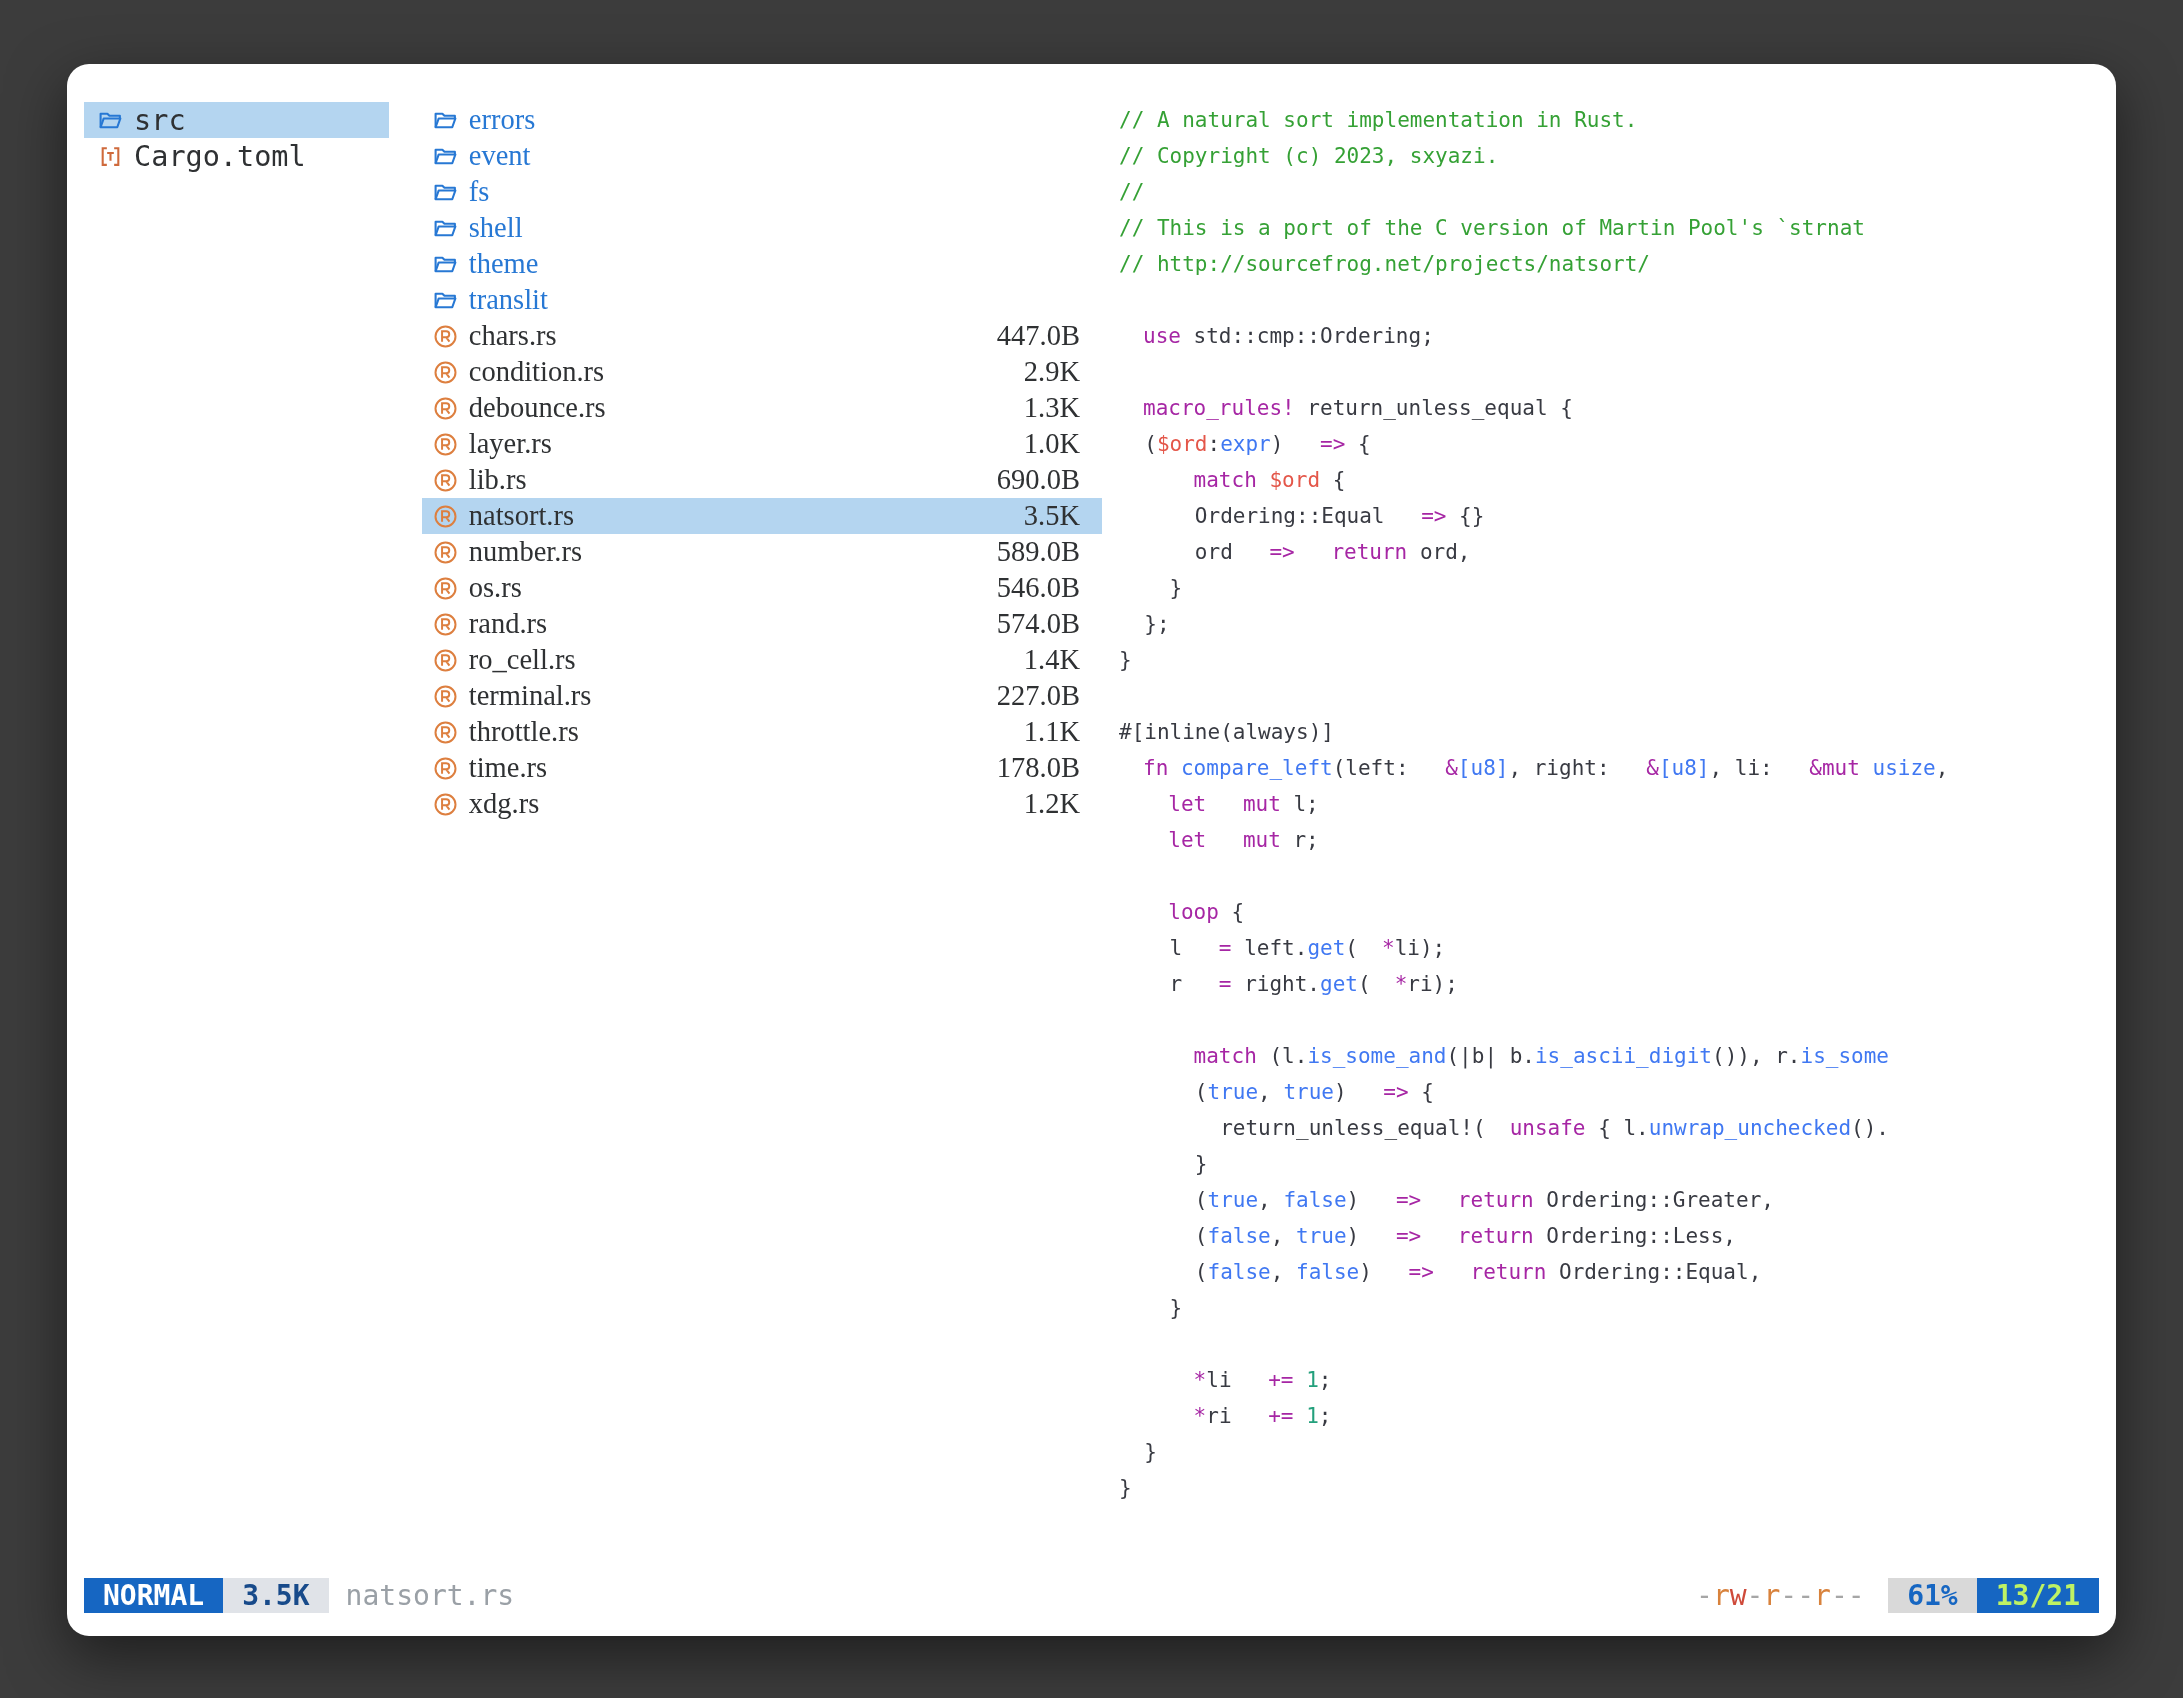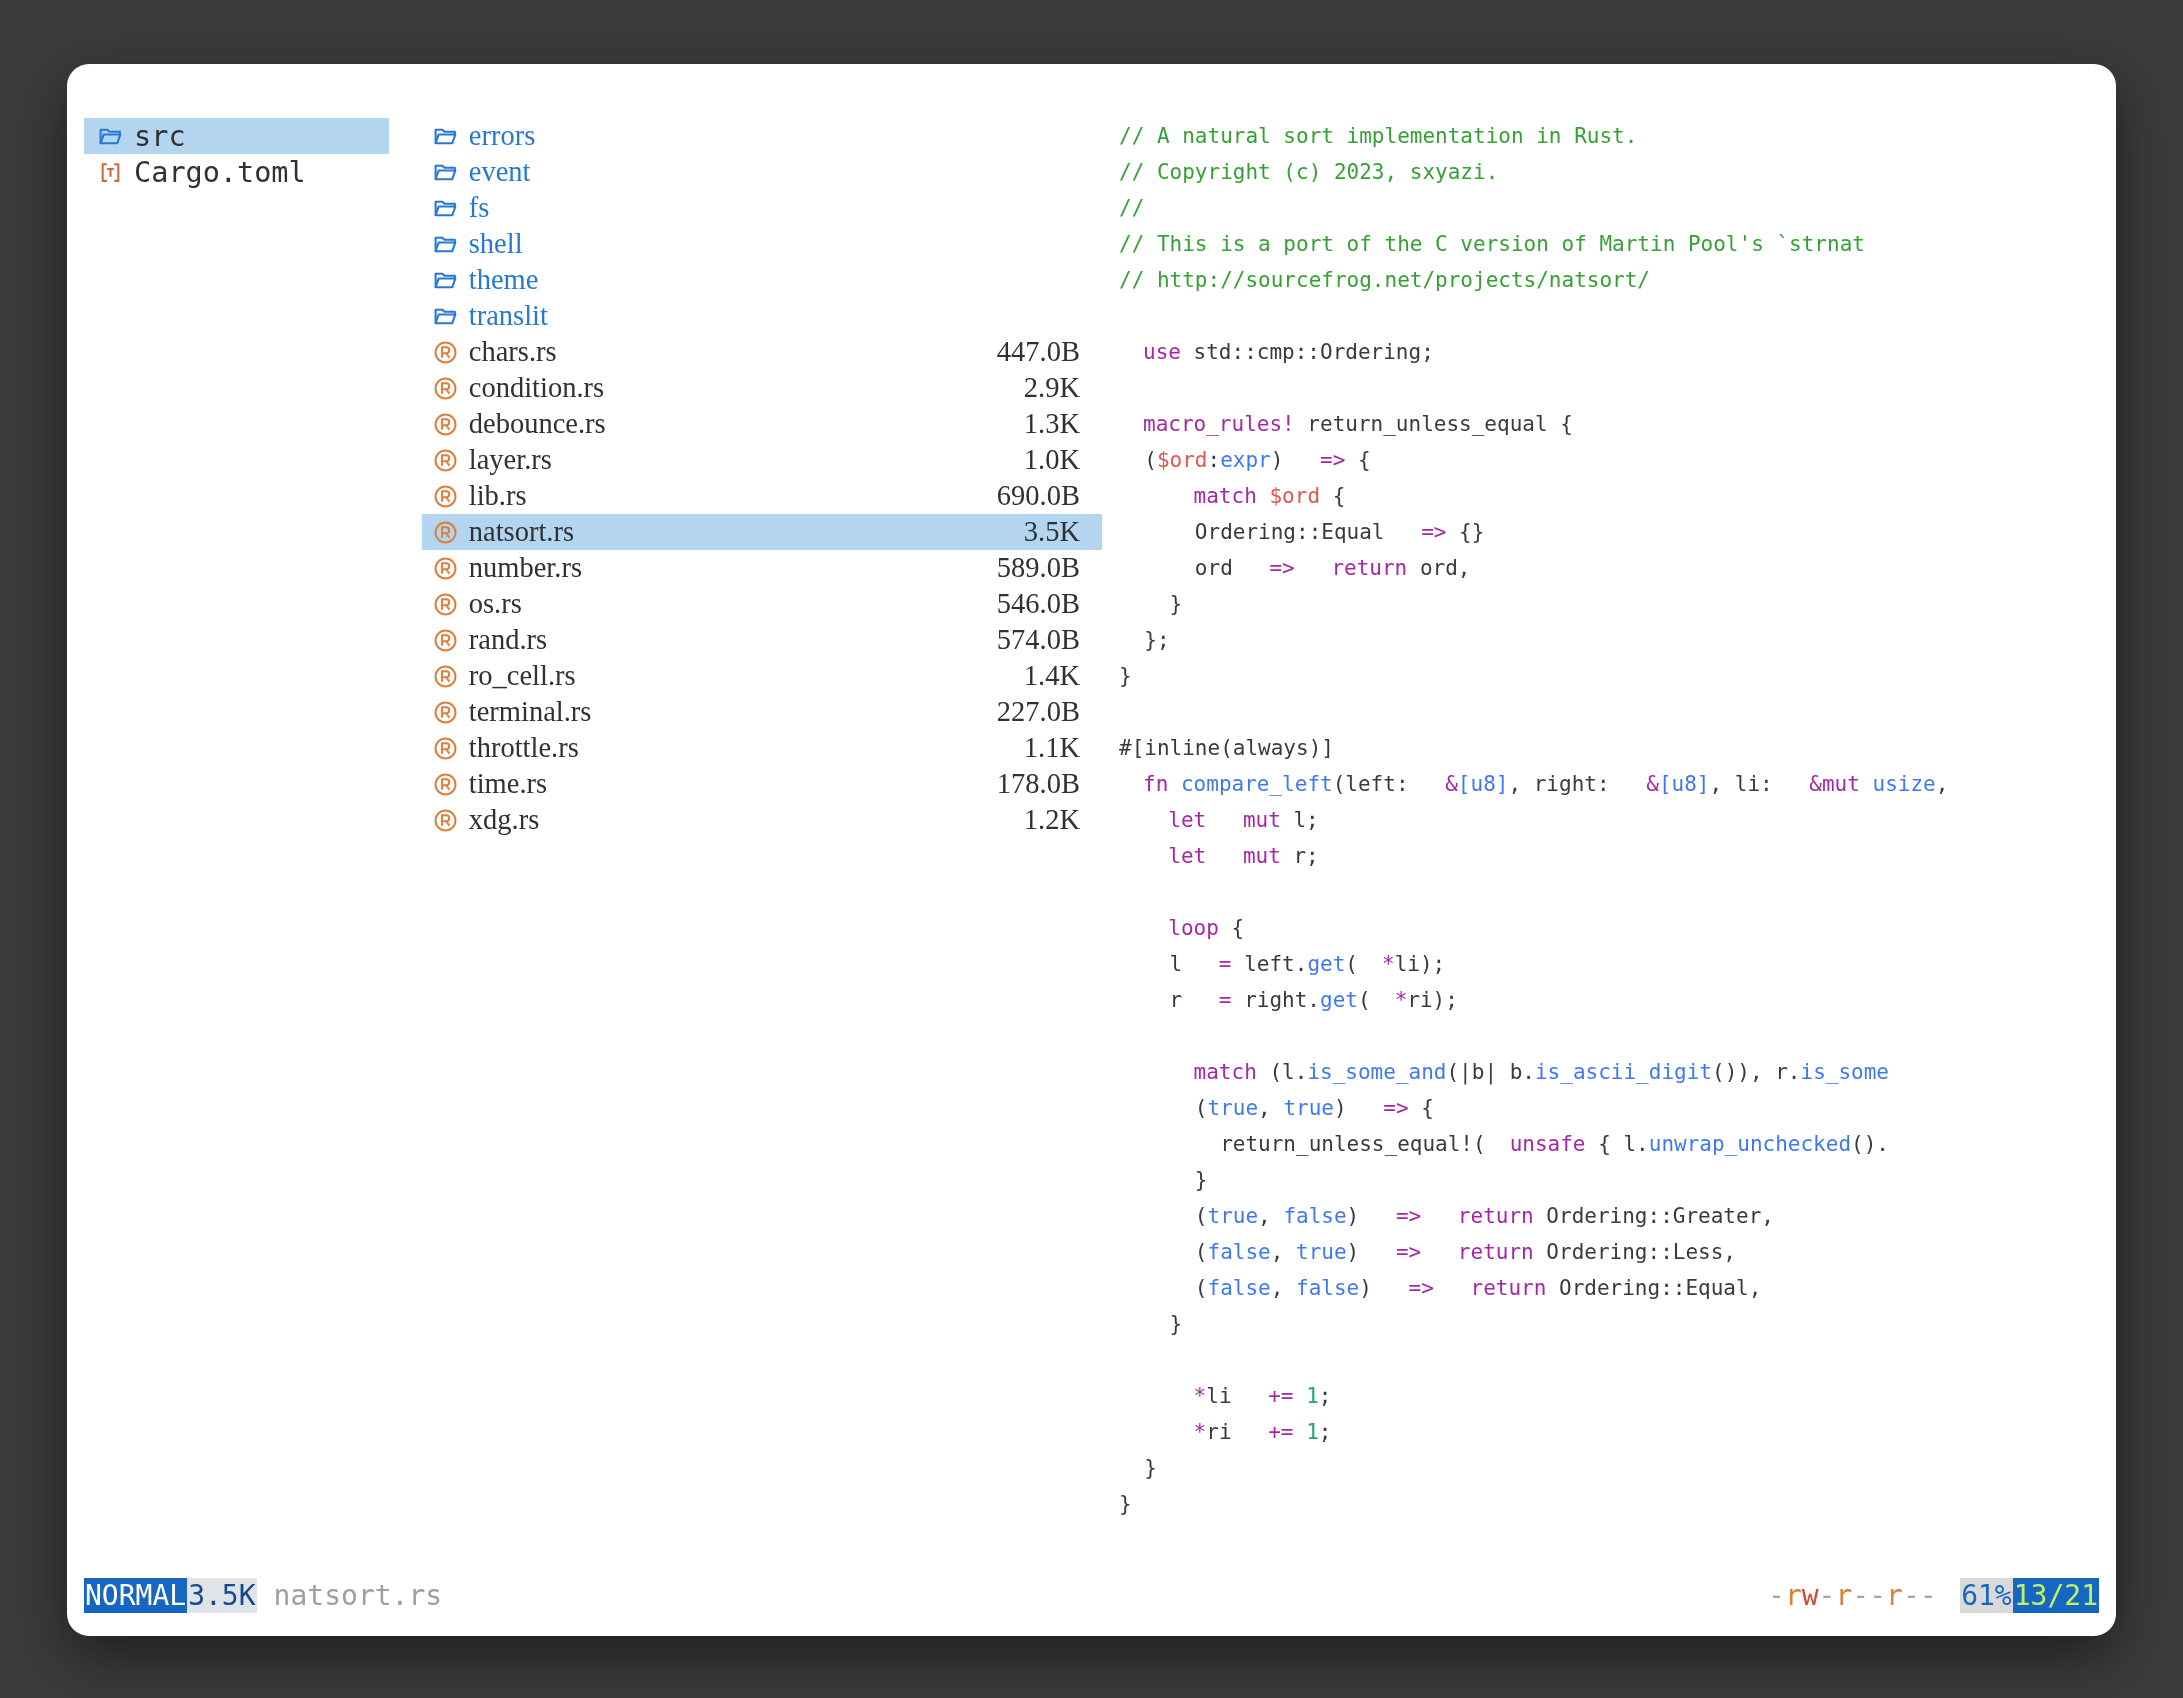--- a/index.html
+++ b/index.html
@@ -8,21 +8,21 @@
     background:#3c3c3c;
     font-family:"DejaVu Sans Mono","Liberation Mono",monospace;
     overflow:hidden;position:relative;
   }
   .window{
     position:absolute;left:67px;top:64px;width:2049px;height:1572px;
     background:#ffffff;border-radius:22px;
     box-shadow:0 20px 59px rgba(0,0,0,.5);
     overflow:hidden;display:flex;flex-direction:column;
   }
-  .panes{flex:1;display:flex;padding:54px 0 0 17px;overflow:hidden;}
+  .panes{flex:1;display:flex;padding:38px 0 0 17px;overflow:hidden;}
   .pane-parent{width:305px;flex:none;}
   .gap1{width:33px;flex:none;}
   .pane-current{width:680px;flex:none;font-family:Liberation Serif, serif;}
   .gap2{width:17px;flex:none;}
   .pane-preview{flex:1;overflow:hidden;}
 
   .row{
     height:36px;display:flex;align-items:center;
     font-size:28.5px;color:var(--text);white-space:pre;
   }
@@ -43,21 +43,21 @@
   .tk-c{color:var(--code-comment);}
   .tk-k{color:var(--code-keyword);margin-left:24px;}
   .tk-f{color:var(--code-func);}
   .tk-d{color:var(--code-meta);}
   .tk-n{color:var(--code-num);}
 
   .statusbar{
     height:35px;margin:0 17px 23.5px 17px;
     display:flex;align-items:stretch;font-size:28px;
   }
-  .chip{display:flex;align-items:center;padding:0 1px;font-weight:normal;}
+  .chip{display:flex;align-items:center;padding:0 19px;font-weight:bold;}
   .chip.mode{background:var(--accent);color:#ffffff;}
   .chip.sizechip{background:#e0e3e8;color:#174a8a;}
   .filename{color:#9aa0a6;margin-left:17px;display:flex;align-items:center;}
   .spacer{flex:1;}
   .perms{display:flex;align-items:center;margin-right:23.5px;}
   .pm-dash{color:#a6a6a6;}
   .pm-r{color:#d8823c;}
   .pm-w{color:#cf4a3a;}
   .chip.percent{background:#d9d9d9;color:var(--accent);}
   .chip.position{background:var(--accent);color:#bef264;}

